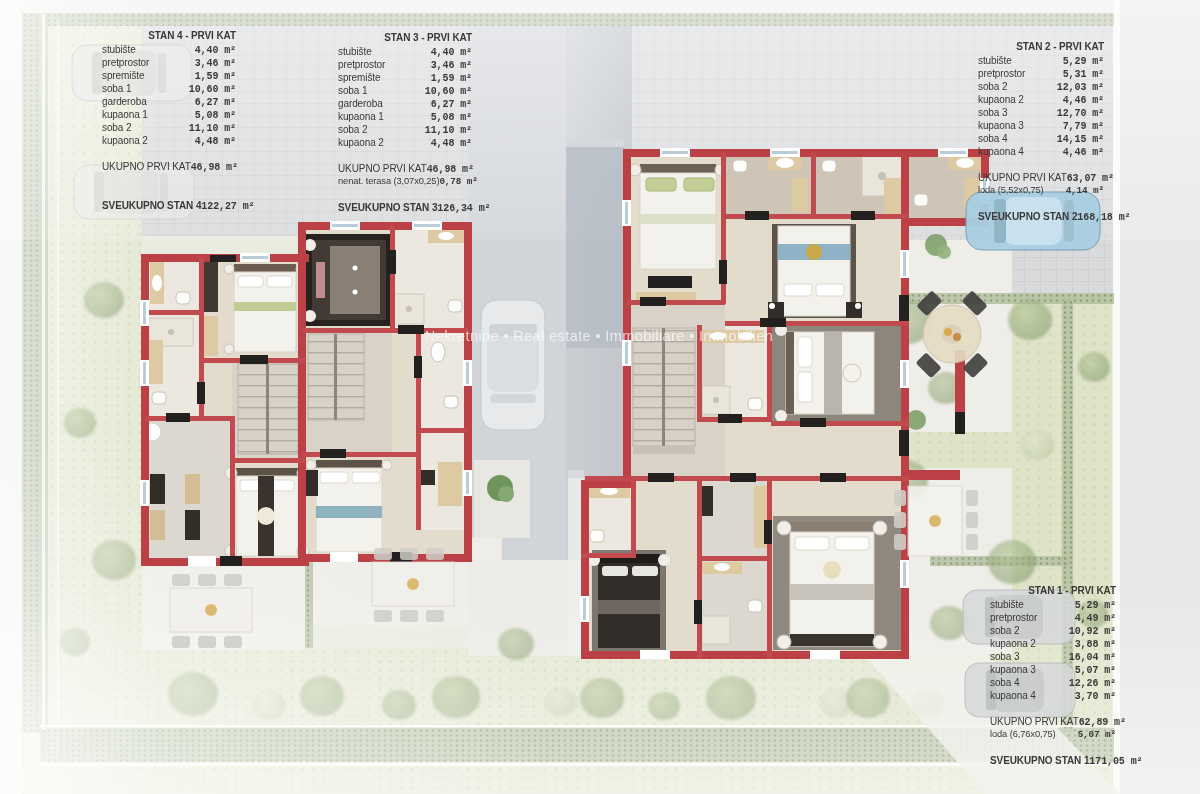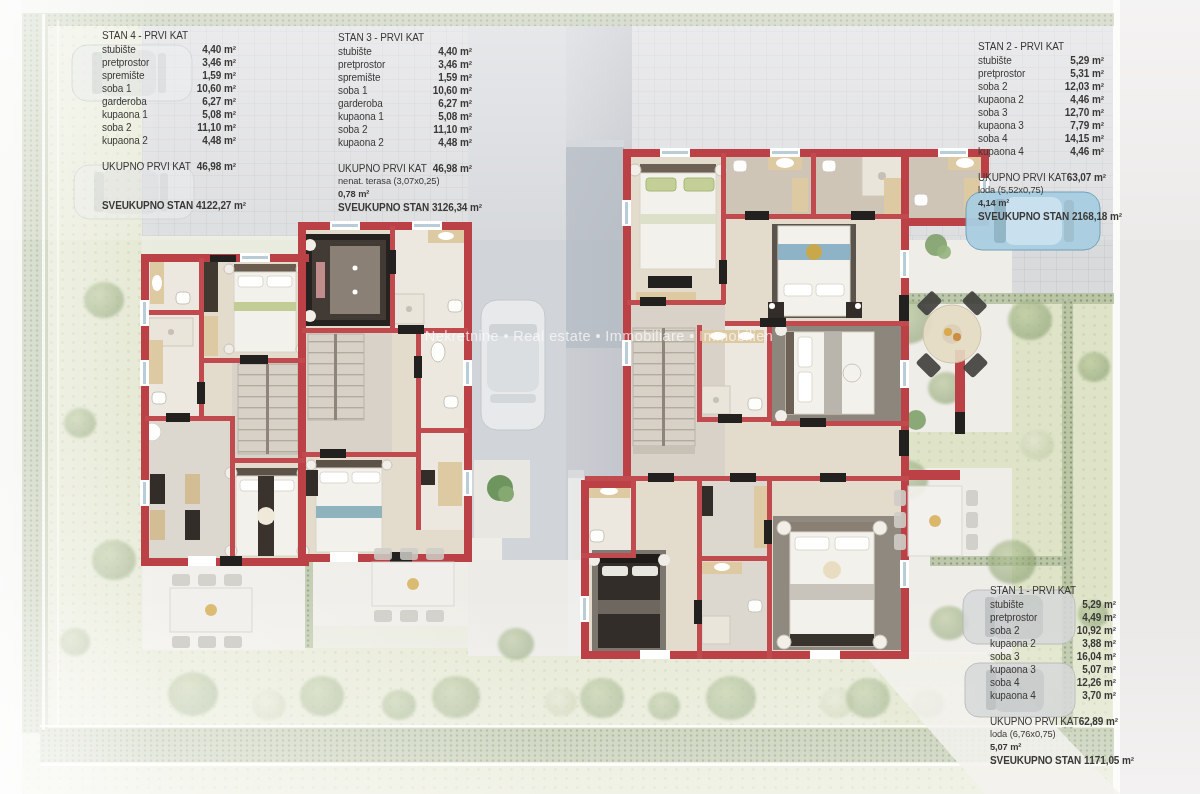--- a/index.html
+++ b/index.html
@@ -85,25 +85,25 @@
            letter-spacing:-6px;color:rgba(249,250,251,.58);}
   .wm-o{margin-left:4px;}
   .wm-tagline{font-size:14.5px;letter-spacing:.4px;color:rgba(250,250,251,.75);white-space:nowrap;}
 
   
   .t-table{position:absolute;width:134px;font-size:10px;color:#3a3937;letter-spacing:-.1px;}
   #tbl-stan4{left:102px;top:29px;}
   #tbl-stan3{left:338px;top:31px;}
   #tbl-stan2{left:978px;top:40px;width:126px;}
   #tbl-stan1{left:990px;top:584px;width:126px;}
-  .t-title{font-weight:400;height:14px;line-height:14px;white-space:nowrap;}
+  .t-title{font-weight:700;height:14px;line-height:14px;white-space:nowrap;text-align:right;}
   .t-row{display:flex;justify-content:space-between;align-items:baseline;height:13px;line-height:13px;white-space:nowrap;}
-  .t-row .val{font-weight:700;}
+  .t-row .val{font-weight:700;font-family:Liberation Mono, monospace;}
   .t-sub{margin-top:13px;}
-  .t-row.narrow{font-size:9.3px;flex-direction:column;}
+  .t-row.narrow{font-size:9.3px;}
   .t-grand{font-weight:700;margin-top:13px;}
   .t-grand .lbl{font-weight:700;}
   #tbl-stan4 .t-grand{margin-top:26px;}
 </style>
 </head>
 <body>
 
 <div id="stage">
 
   <div class="abs top-strip"></div>

